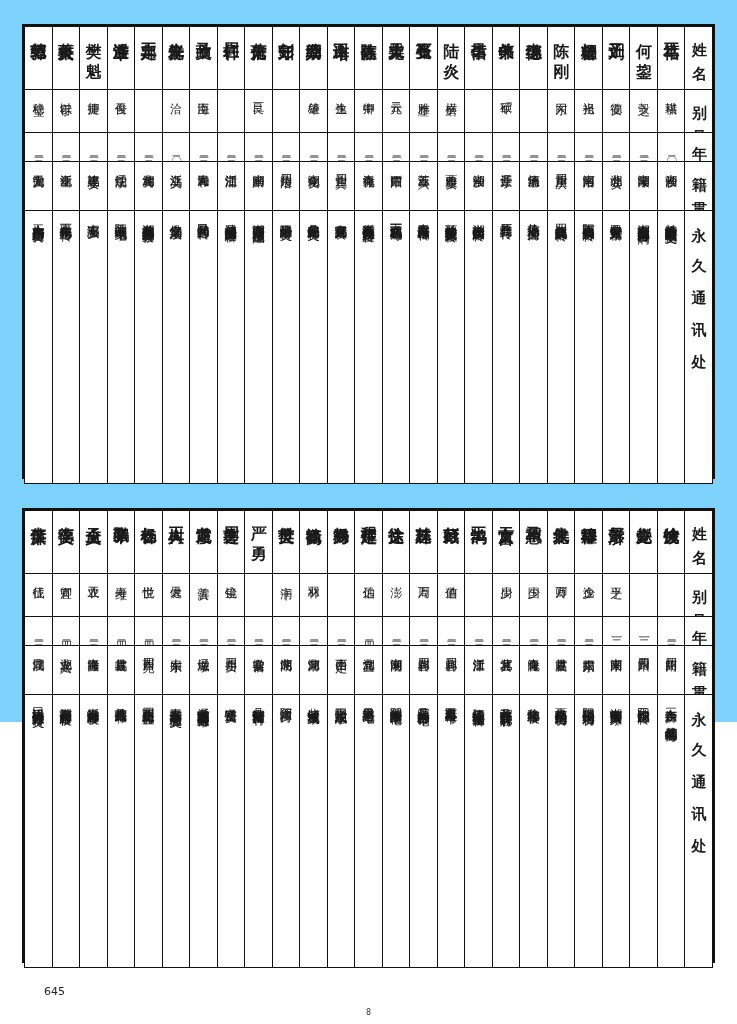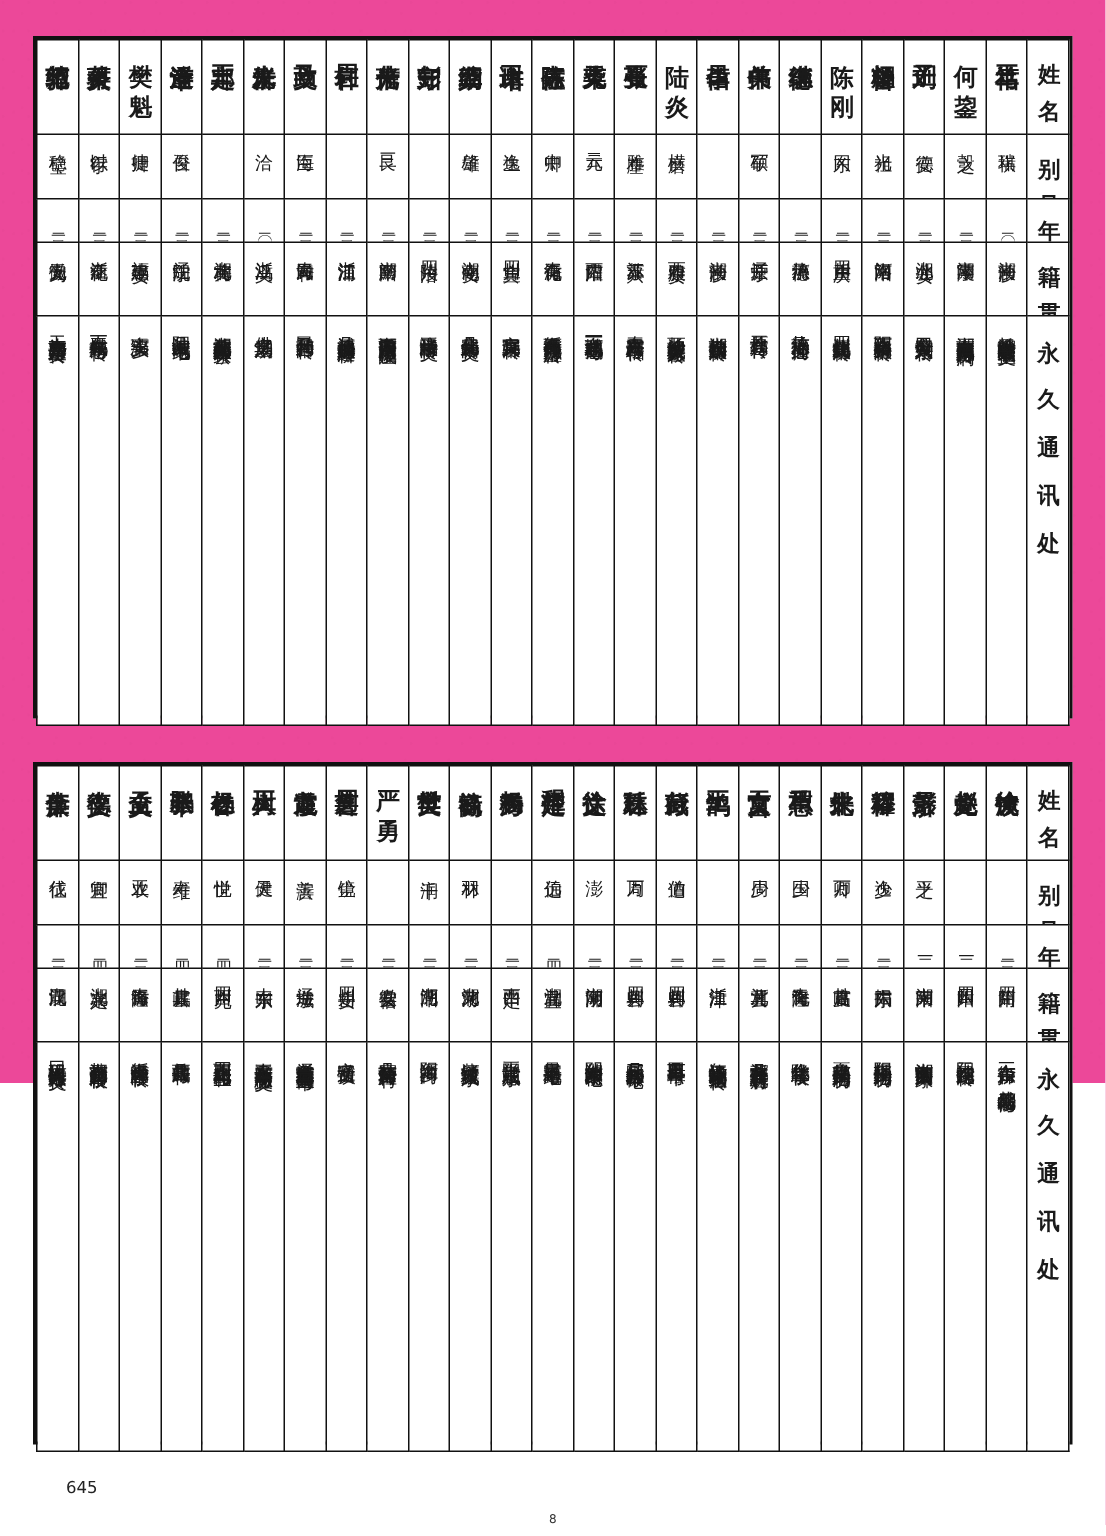--- a/index.html
+++ b/index.html
@@ -13,21 +13,21 @@
     font-family: "DejaVu Sans", "Liberation Sans", sans-serif;
     color: #1a1a1a;
     position: relative;
     overflow: hidden;
   }
   .page {
     position: absolute;
     left: 0; top: 0;
     width: 737px;
     height: 722px;
-    background: #ec4899;
+    background: #7dd3fc;
   }
   .noise {
     position: absolute;
     inset: 0;
     pointer-events: none;
     background:
       radial-gradient(circle at 12% 8%, rgba(0,0,0,0.025) 0 1px, transparent 1px),
       radial-gradient(circle at 63% 41%, rgba(0,0,0,0.02) 0 1px, transparent 1px),
       radial-gradient(circle at 31% 77%, rgba(0,0,0,0.02) 0 1px, transparent 1px);
     background-size: 17px 19px, 23px 21px, 29px 27px;

